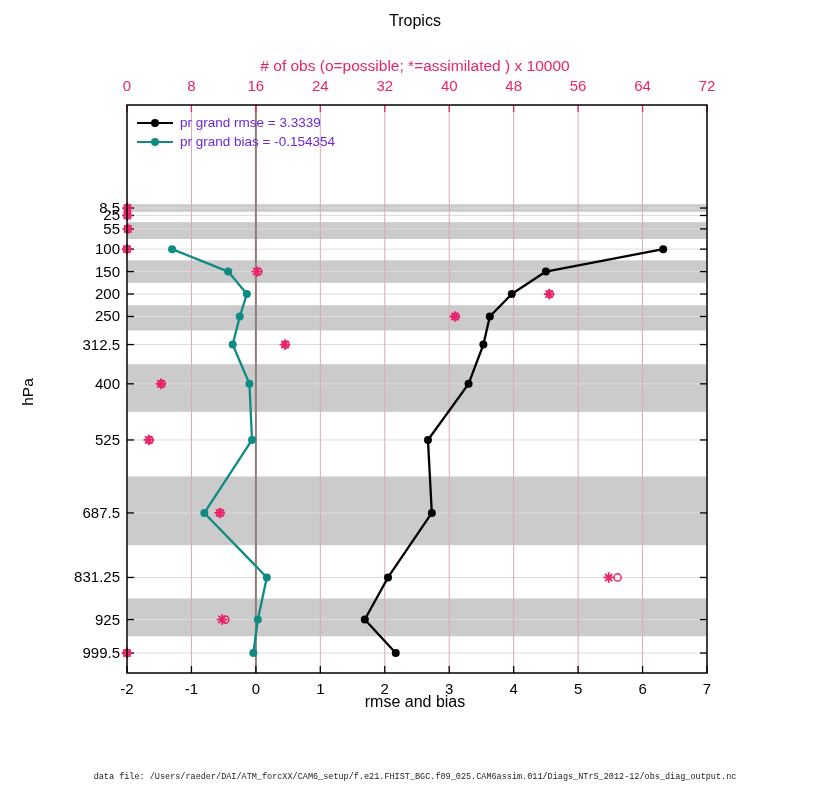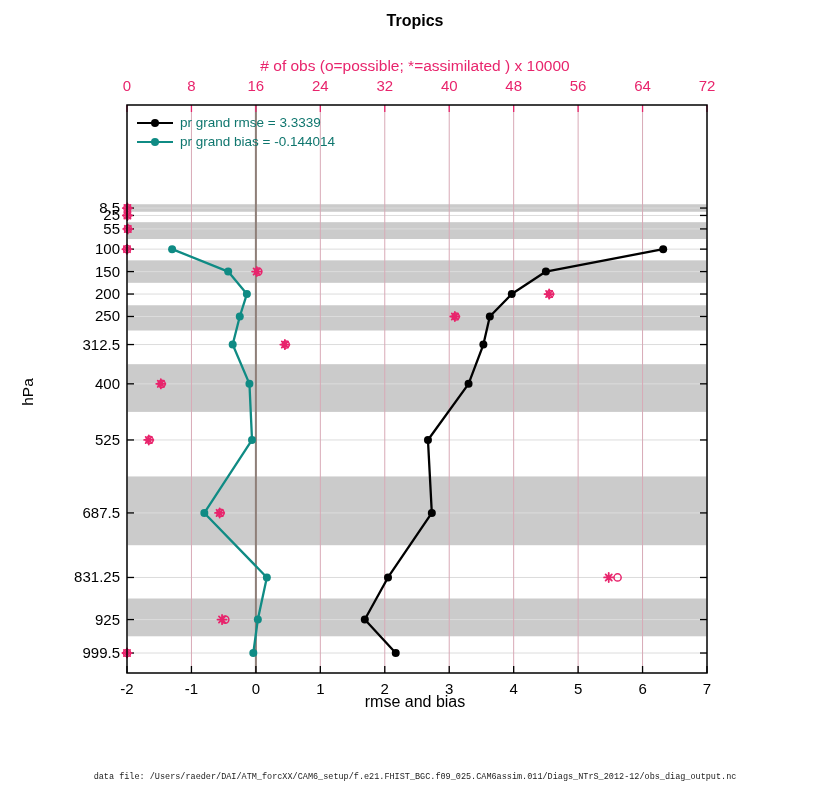--- a/index.html
+++ b/index.html
@@ -1,28 +1,28 @@
 <!DOCTYPE html>
 <html><head>
 <meta charset="utf-8">
 <style>
   html,body{margin:0;padding:0;background:#ffffff;}
   #canvas{
     position:relative;width:830px;height:800px;background:#ffffff;overflow:hidden;
     font-family:"Liberation Sans","DejaVu Sans",sans-serif;color:#000;
   }
   .ctext{position:absolute;left:0;right:0;text-align:center;white-space:nowrap;}
-  #title-region{top:12px;font-size:16px;font-weight:bold;}
+  #title-region{top:12px;font-size:16px;font-weight:normal;}
   #title-variable{top:34px;font-size:16.5px;font-weight:bold;letter-spacing:0.2px;}
   #obs-axis-title{top:57px;font-size:15.5px;color:#E8246C;}
   #plot-svg{position:absolute;left:0;top:0;}
   #legend{position:absolute;left:136px;top:113px;}
   .legend-row{display:flex;align-items:center;height:19px;}
   .legend-swatch{width:38px;height:10px;margin-right:6px;flex:0 0 auto;}
-  .legend-label{font-size:13.5px;color:#0f766e;white-space:nowrap;}
+  .legend-label{font-size:13.5px;color:#6d28d9;white-space:nowrap;}
   #y-axis-title{position:absolute;left:14px;top:383px;transform:rotate(-90deg);transform-origin:center;font-size:15.5px;}
   #x-axis-title{top:693px;font-size:16px;}
   #date-range{top:715px;font-size:16.5px;}
   #data-file{top:772px;font-size:8.5px;color:#222;font-family:Liberation Mono, monospace;}
   svg text{font-family:"Liberation Sans","DejaVu Sans",sans-serif;}
 </style>
 </head>
 <body>
 
 <div id="canvas">
@@ -203,20 +203,20 @@
         <line x1="1" y1="5" x2="37" y2="5" stroke="#000000" stroke-width="2.2"></line>
         <circle cx="19" cy="5" r="4" fill="#000000"></circle>
       </svg>
       <span class="legend-label">pr grand rmse = 3.3339</span>
     </div>
     <div class="legend-row">
       <svg class="legend-swatch" viewBox="0 0 38 10">
         <line x1="1" y1="5" x2="37" y2="5" stroke="#0F8B84" stroke-width="2.2"></line>
         <circle cx="19" cy="5" r="4" fill="#0F8B84"></circle>
       </svg>
-      <span class="legend-label">pr grand bias = -0.144014</span>
+      <span class="legend-label">pr grand bias = -0.154354</span>
     </div>
   </div>
 
   <div id="y-axis-title">hPa</div>
   <div class="ctext" id="x-axis-title">rmse and bias</div>
   <div class="ctext" id="data-file">data file: /Users/raeder/DAI/ATM_forcXX/CAM6_setup/f.e21.FHIST_BGC.f09_025.CAM6assim.011/Diags_NTrS_2012-12/obs_diag_output.nc</div>
 </div>
 
 </body></html>

